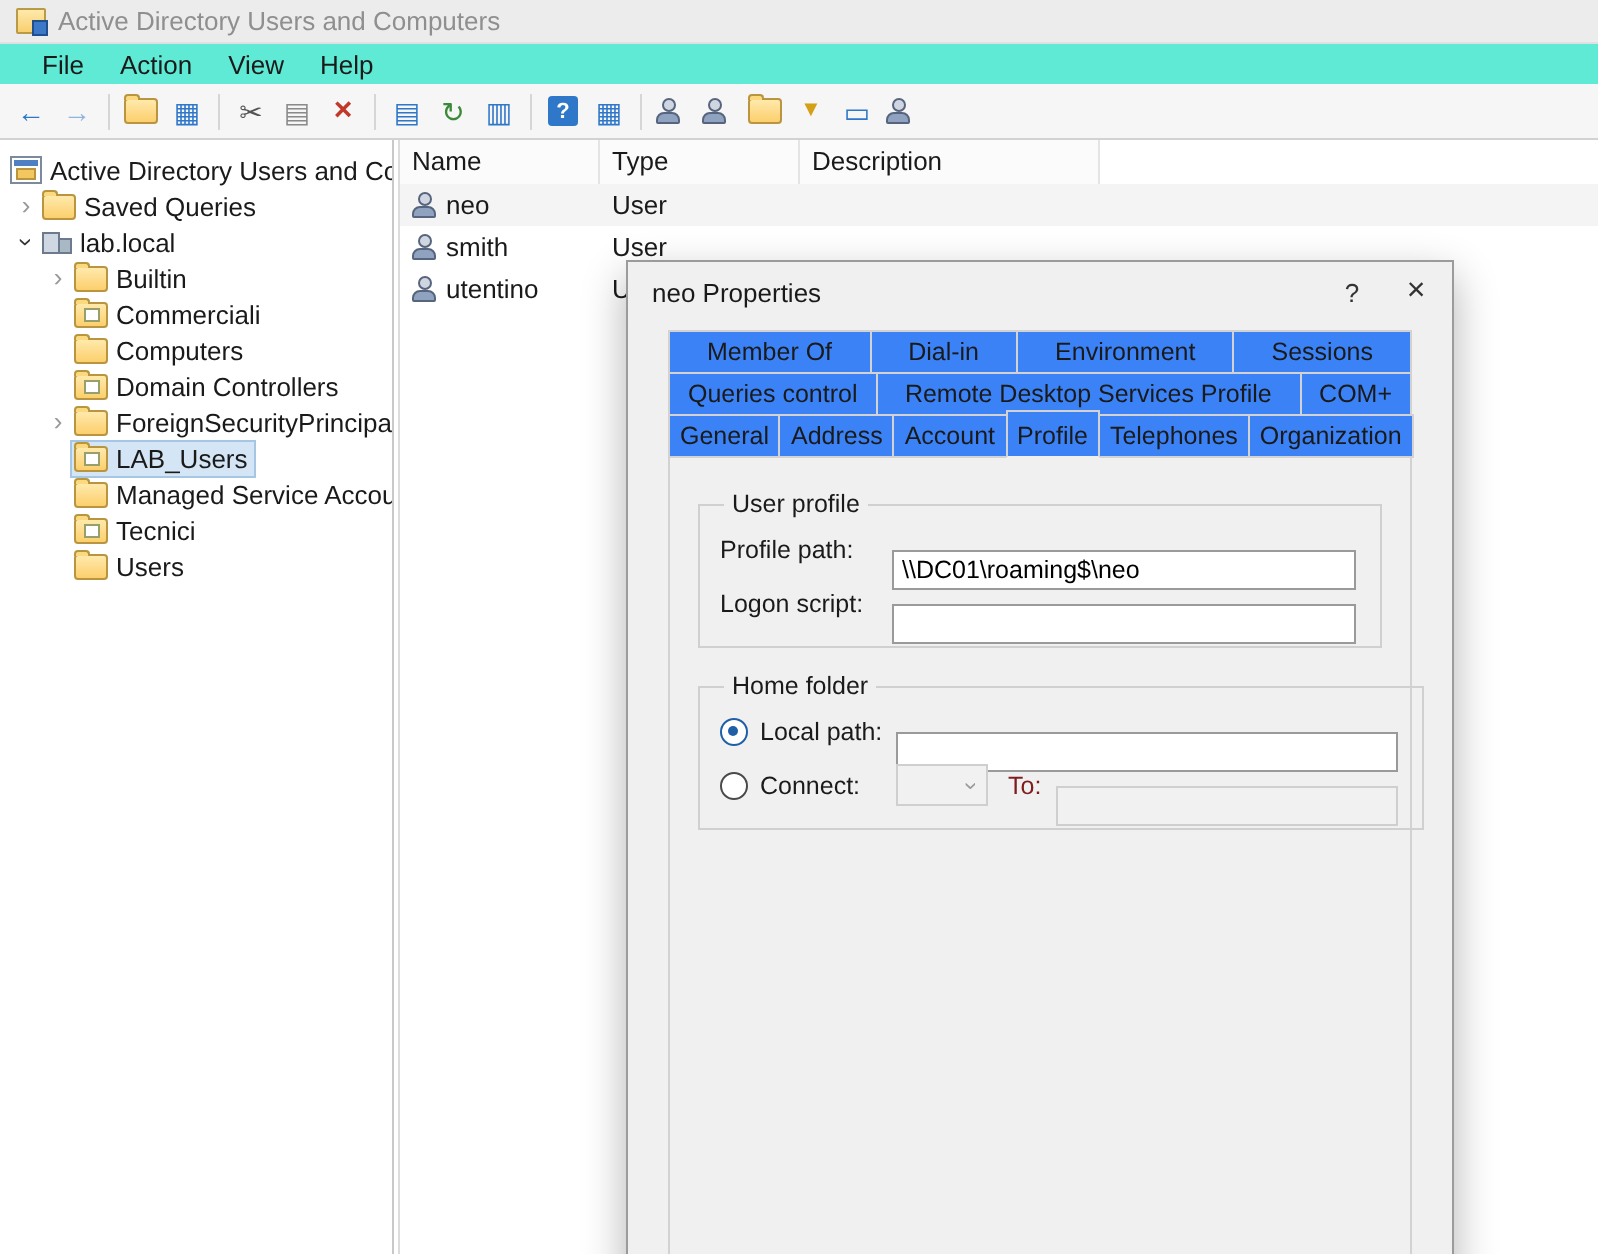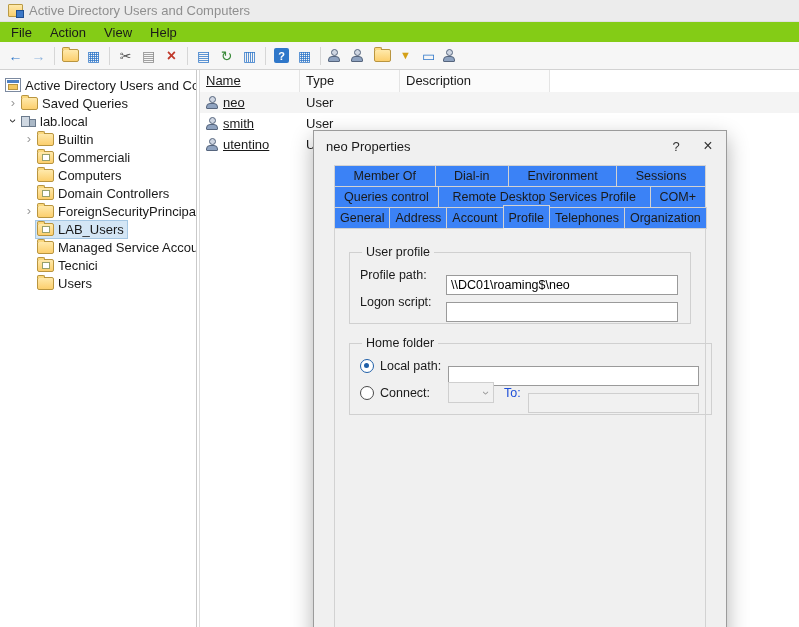--- a/index.html
+++ b/index.html
@@ -6,21 +6,21 @@
   body{width:799px;height:627px;position:relative;overflow:hidden;background:#fff;
        font-family:"Liberation Sans",sans-serif;color:#1a1a1a;-webkit-font-smoothing:antialiased;}
   
   .titlebar{height:22px;background:#ececec;display:flex;align-items:center;gap:6px;
             padding-left:8px;border-bottom:1px solid #e0e0e0;box-sizing:border-box;}
   .app-icon{width:13px;height:11px;flex:none;position:relative;border-radius:1px;
             background:linear-gradient(#ffe9ab,#f8cf6f);border:1px solid #b99a45;}
   .app-icon::after{content:"";position:absolute;right:-2px;bottom:-2px;width:6px;height:6px;
             background:#3c78c8;border:1px solid #1f4f8f;}
   .title-text{font-size:13px;color:#8f8f8f;}
-  .menubar{height:20px;background:#84cc16;display:flex;align-items:center;padding-left:2px;}
+  .menubar{height:20px;background:#5eead4;display:flex;align-items:center;padding-left:12px;}
   .menu-item{font-size:13px;padding:2px 9px;cursor:default;}
   .toolbar{height:28px;background:#f6f6f6;border-bottom:1px solid #d2d2d2;display:flex;
            align-items:center;padding-left:4px;box-sizing:border-box;}
   .tbtn{width:23px;height:23px;display:flex;align-items:center;justify-content:center;flex:none;}
   .tsep{width:1px;height:18px;background:#d6d6d6;margin:0 4px;flex:none;}
   .tg{font-size:14px;line-height:1;}
   .c-blue{color:#2f77c9;} .c-blue-lt{color:#8fb4dd;} .c-dark{color:#555;}
   .c-gray{color:#8a8a8a;} .c-green{color:#3a8a3a;} .c-gold{color:#d4a017;font-size:11px;}
   .c-red{color:#c0392b;font-weight:bold;font-size:16px;}
   .help-badge{width:15px;height:15px;background:#2f77c9;color:#fff;font-size:11px;font-weight:bold;
@@ -53,21 +53,21 @@
         background:#f3c75f;border:1px solid #b9953f;}
   .icon-domain{width:15px;height:12px;flex:none;position:relative;}
   .icon-domain::before{content:"";position:absolute;left:0;bottom:0;width:7px;height:9px;
         background:#cfd8e2;border:1px solid #6b7a8c;}
   .icon-domain::after{content:"";position:absolute;right:0;bottom:0;width:5px;height:6px;
         background:#aab8c6;border:1px solid #6b7a8c;}
   
   .lheader{display:flex;height:22px;font-size:13px;}
   .hcell{box-sizing:border-box;padding:3px 6px;border-right:1px solid #e4e4e4;background:#fbfbfb;
          white-space:nowrap;overflow:hidden;}
-  .w-name{width:100px;flex:none;text-decoration:underline;} .w-type{width:100px;flex:none;} .w-desc{width:150px;flex:none;}
+  .w-name{width:100px;flex:none;} .w-type{width:100px;flex:none;} .w-desc{width:150px;flex:none;}
   .w-rest{flex:1;border-right:none;background:transparent;}
   .lrow{display:flex;height:21px;align-items:center;font-size:13px;}
   .lrow.hl{background:#f4f4f4;}
   .cell{box-sizing:border-box;padding:0 6px;white-space:nowrap;overflow:hidden;}
   .cell.nm{display:flex;align-items:center;}
   .person-icon{width:12px;height:13px;flex:none;position:relative;display:inline-block;margin-right:5px;}
   .person-icon::before{content:"";position:absolute;top:0;left:3px;width:5px;height:5px;border-radius:50%;
         background:#cfd6e2;border:1px solid #56657d;}
   .person-icon::after{content:"";position:absolute;bottom:0;left:0;width:10px;height:4px;
         border-radius:4px 4px 1px 1px;background:#8fa3c0;border:1px solid #56657d;}
@@ -100,21 +100,21 @@
   input.focus-blue{border-bottom:2px solid #0067c0;}
   .rlabel{width:68px !important;}
   .radio{width:12px;height:12px;flex:none;border:1px solid #4a4a4a;border-radius:50%;
        background:#fff;margin-right:6px;position:relative;}
   .radio.checked{border-color:#1f5fa8;}
   .radio.checked::after{content:"";position:absolute;top:3px;left:3px;width:5px;height:5px;
        border-radius:50%;background:#1f5fa8;}
   .combo{width:46px;height:21px;flex:none;border:1px solid #cfcfcf;background:#f1f1f1;
        display:flex;align-items:center;justify-content:flex-end;padding-right:5px;box-sizing:border-box;}
   .cchev{color:#9a9a9a;font-size:12px;display:inline-block;transform:rotate(90deg);}
-  .to-label{width:24px;flex:none;margin-left:10px;color:#1d4ed8;font-size:12.5px;}
+  .to-label{width:24px;flex:none;margin-left:10px;color:#7f1d1d;font-size:12.5px;}
   input.disabled{background:#f1f1f1 !important;border-color:#cfcfcf !important;}
 </style>
 </head>
 <body>
 
 <div class="titlebar">
   <span class="app-icon"></span>
   <span class="title-text">Active Directory Users and Computers</span>
 </div>
 

